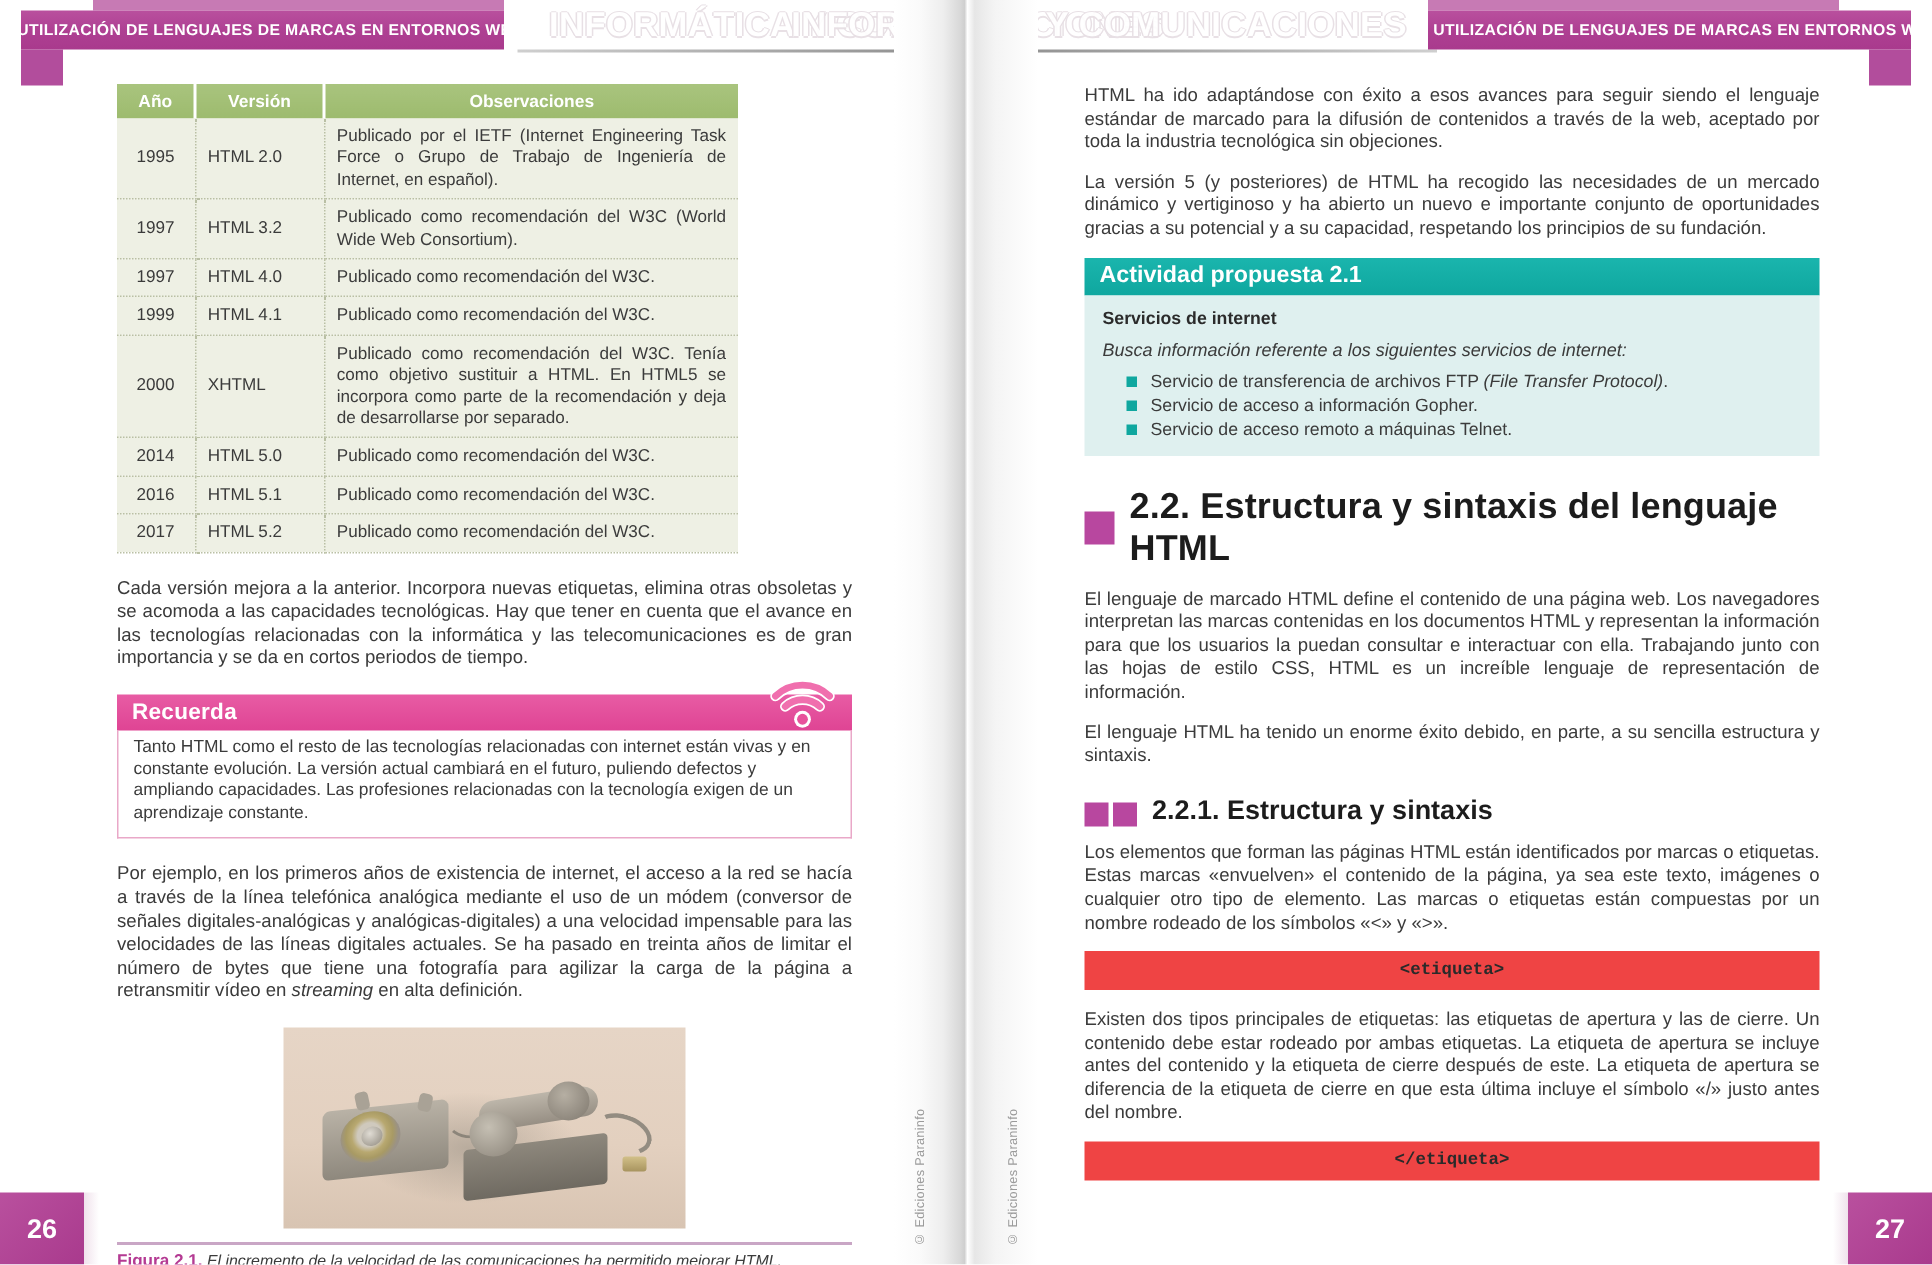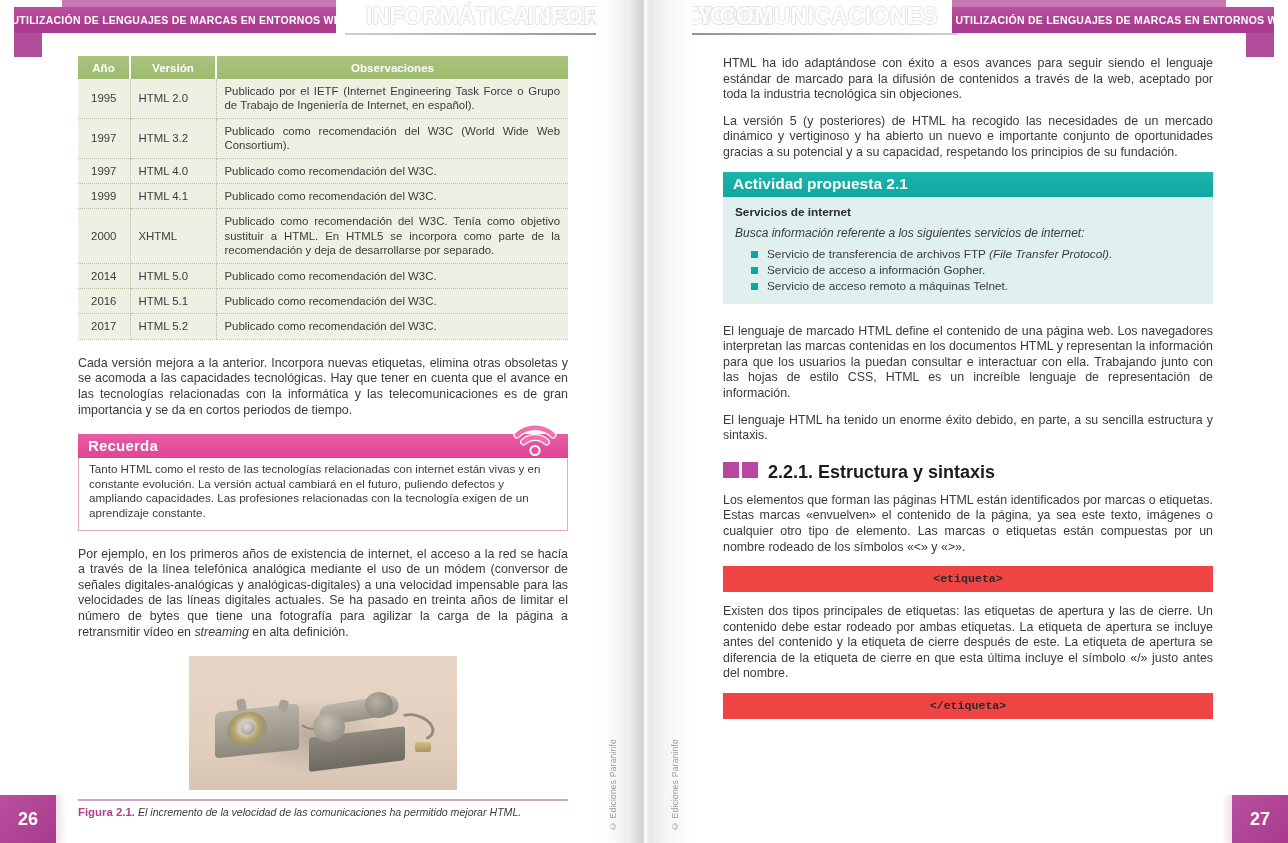--- a/index.html
+++ b/index.html
@@ -83,21 +83,21 @@
   .left  .col { left: 78px; }
   .right .col { left: 79px; }
 
   p.body {
     font-size: 12.4px; line-height: 15.6px; color: #3b3b3b;
     text-align: justify; margin-bottom: 11px;
   }
   p.body i, span.it { font-style: italic; }
 
   
-  table.vt { border-collapse: collapse; width: 490px; margin-bottom: 16px; }
+  table.vt { border-collapse: collapse; width: 414px; margin-bottom: 16px; }
   table.vt thead th {
     background: linear-gradient(to bottom,#a9c47e 0%, #9dbb6e 100%);
     color: #ffffff; font-size: 11.6px; font-weight: bold;
     padding: 5px 4px; text-align: center;
     font-family: "Liberation Sans Narrow","Liberation Sans",sans-serif;
     border-right: 2px solid #ffffff;
   }
   table.vt thead th:last-child { border-right: none; }
   table.vt tbody td {
     background: #eef0e4;
@@ -227,21 +227,21 @@
 
   
   .h2 {
     display: flex; align-items: center; margin: 18px 0 12px 0;
   }
   .h2 .sq { width: 22px; height: 22px; background: #b8479f; margin-right: 10px; }
   .h2 .txt {
     font-family: "Liberation Sans Narrow","Liberation Sans",sans-serif;
     font-size: 24px; font-weight: bold; color: #1c1c1c; letter-spacing: .1px;
   }
-  .h3 { display:flex; align-items:flex-start; margin: 18px 0 10px 0; }
+  .h3 { display:flex; align-items:flex-end; margin: 18px 0 10px 0; }
   .h3 .sq { width: 16px; height: 16px; background: #b8479f; }
   .h3 .sq + .sq { margin-left: 3px; }
   .h3 .txt {
     margin-left: 10px;
     font-family: "Liberation Sans Narrow","Liberation Sans",sans-serif;
     font-size: 18px; font-weight: bold; color: #1c1c1c;
   }
 
   
   .codebox {
@@ -411,20 +411,24 @@
           <div class="sub">Servicios de internet</div>
           <div class="lead">Busca información referente a los siguientes servicios de internet:</div>
           <ul>
             <li><span>Servicio de transferencia de archivos FTP </span><i class="it">(File Transfer Protocol)</i><span>.</span></li>
             <li><span>Servicio de acceso a información Gopher.</span></li>
             <li><span>Servicio de acceso remoto a máquinas Telnet.</span></li>
           </ul>
         </div>
       </div>
 
+      <div class="h2">
+        <span class="sq"></span>
+        <span class="txt">2.2. Estructura y sintaxis del lenguaje HTML</span>
+      </div>
 
       <p class="body">El lenguaje de marcado HTML define el contenido de una página web. Los navegadores interpretan las marcas contenidas en los documentos HTML y representan la información para que los usuarios la puedan consultar e interactuar con ella. Trabajando junto con las hojas de estilo CSS, HTML es un increíble lenguaje de representación de información.</p>
       <p class="body">El lenguaje HTML ha tenido un enorme éxito debido, en parte, a su sencilla estructura y sintaxis.</p>
 
       <div class="h3">
         <span class="sq"></span>
         <span class="sq"></span>
         <span class="txt">2.2.1. Estructura y sintaxis</span>
       </div>
 

